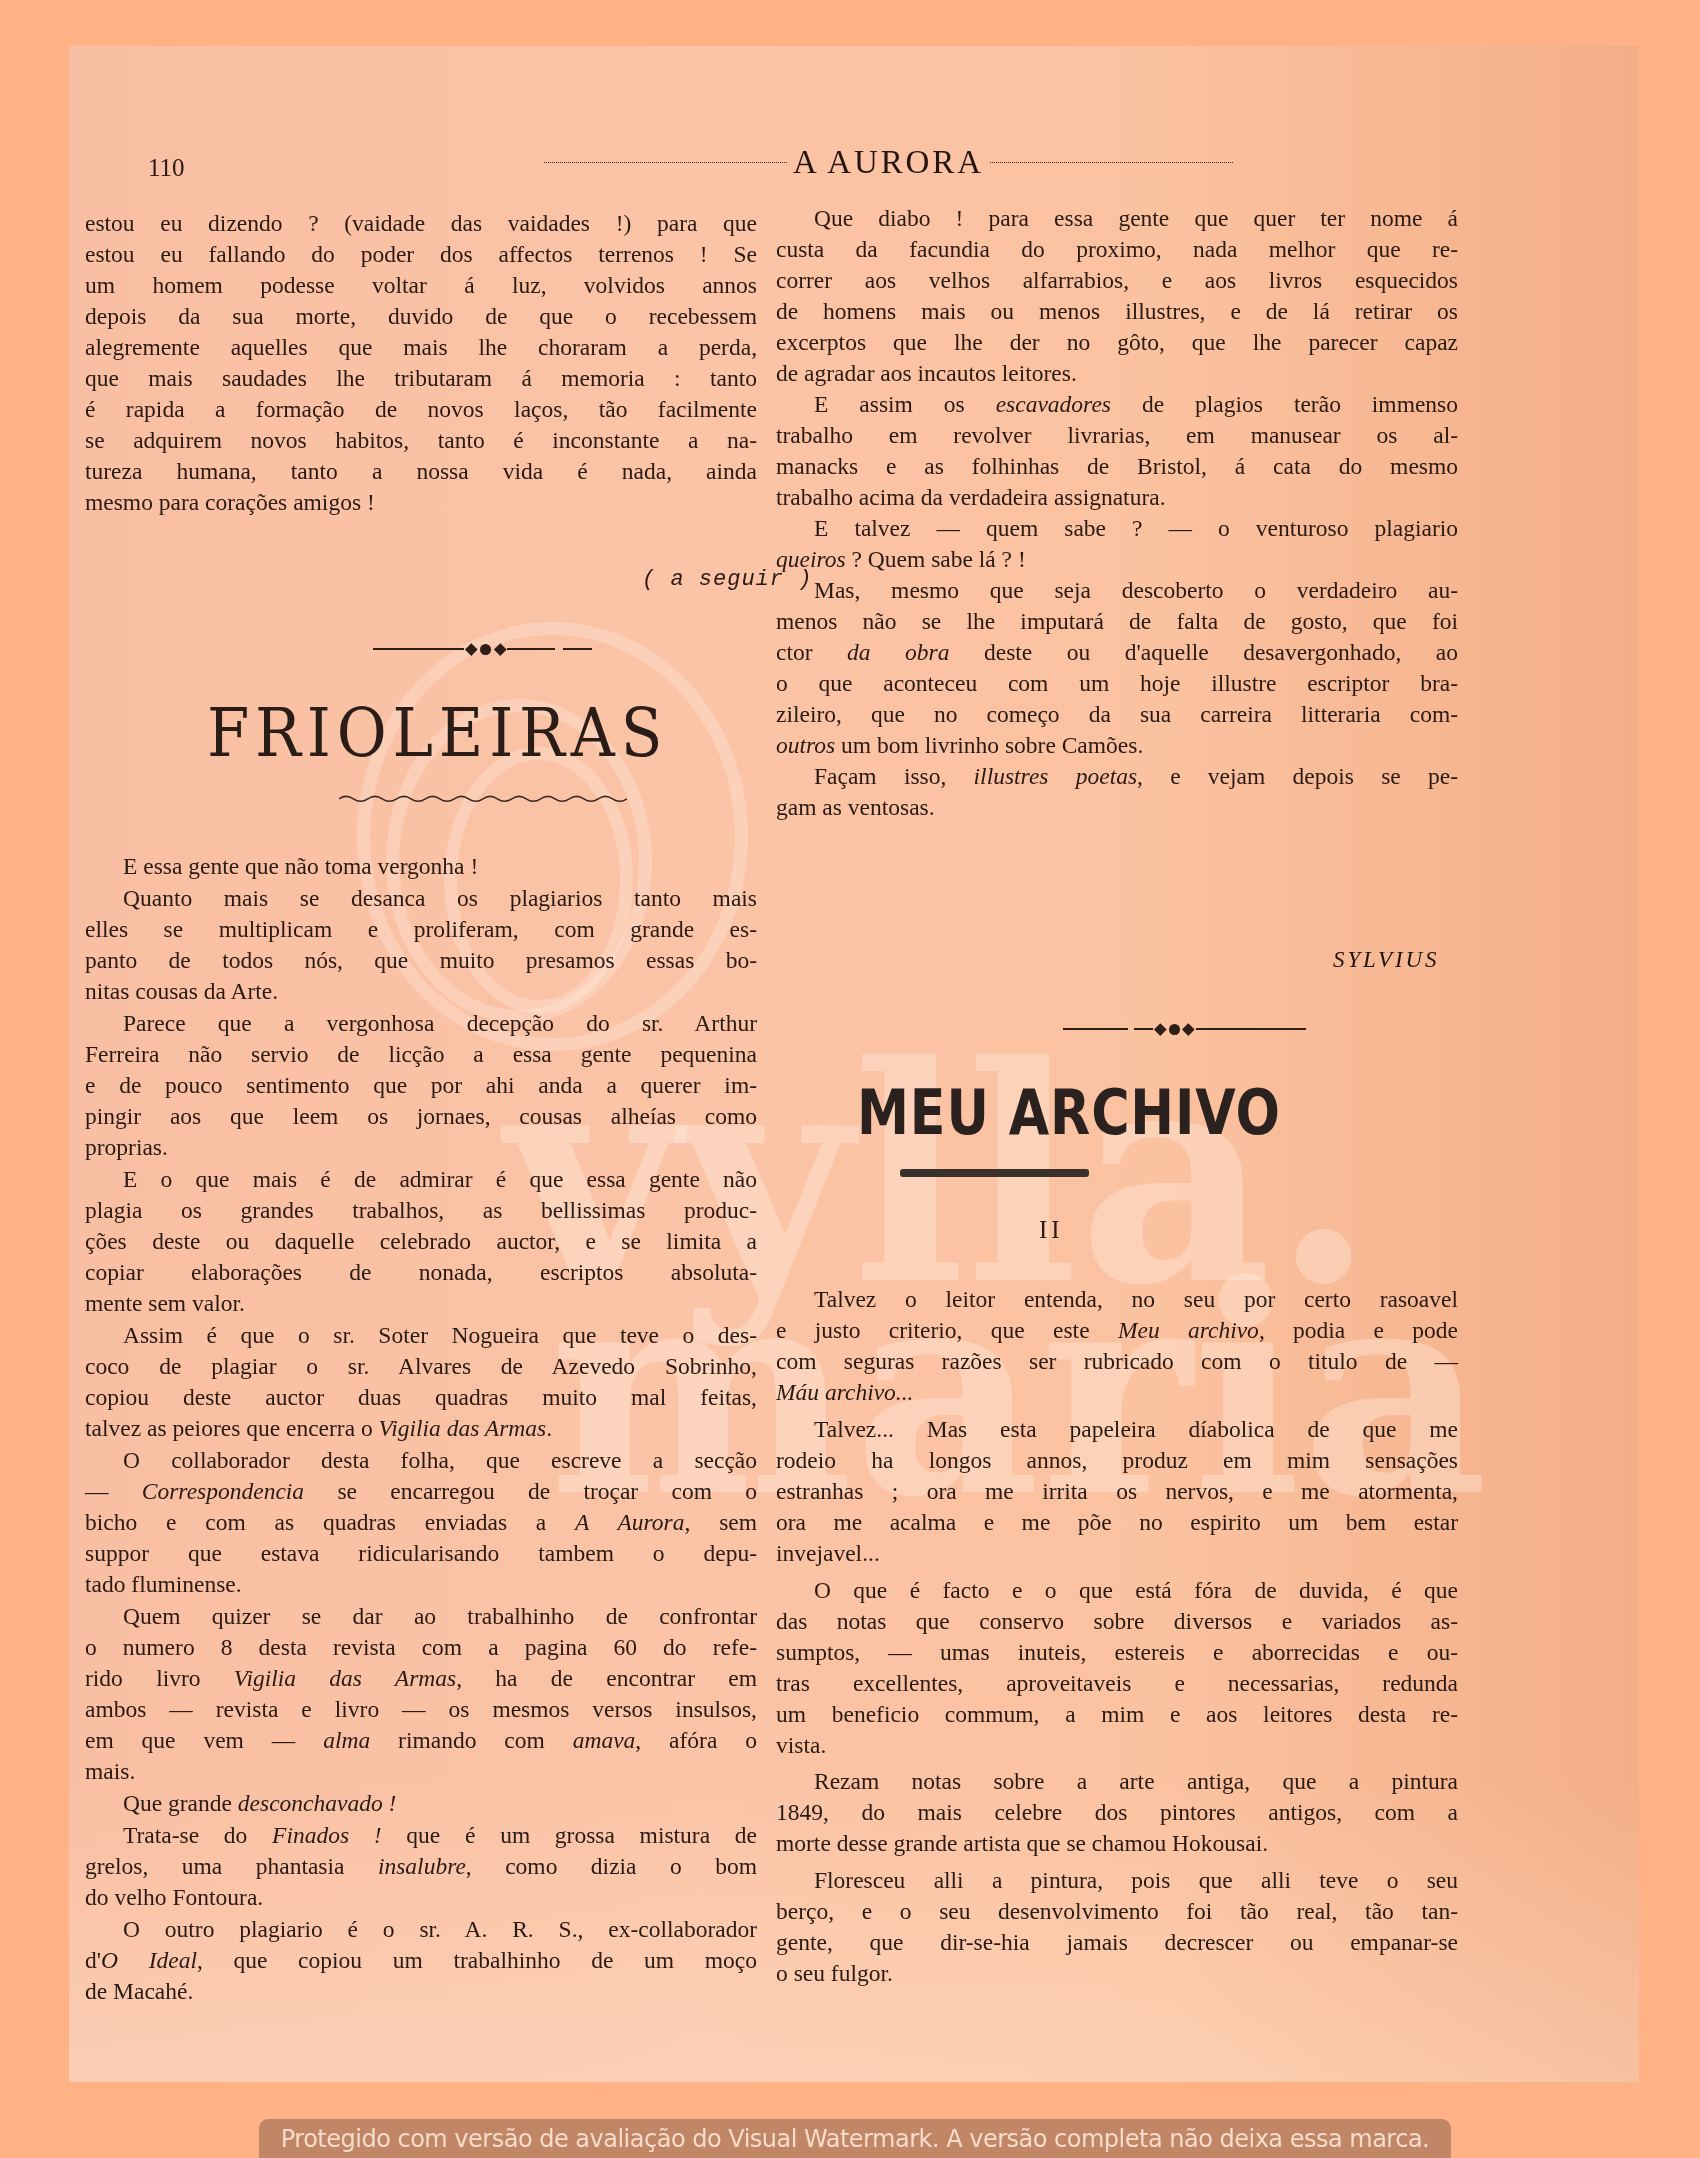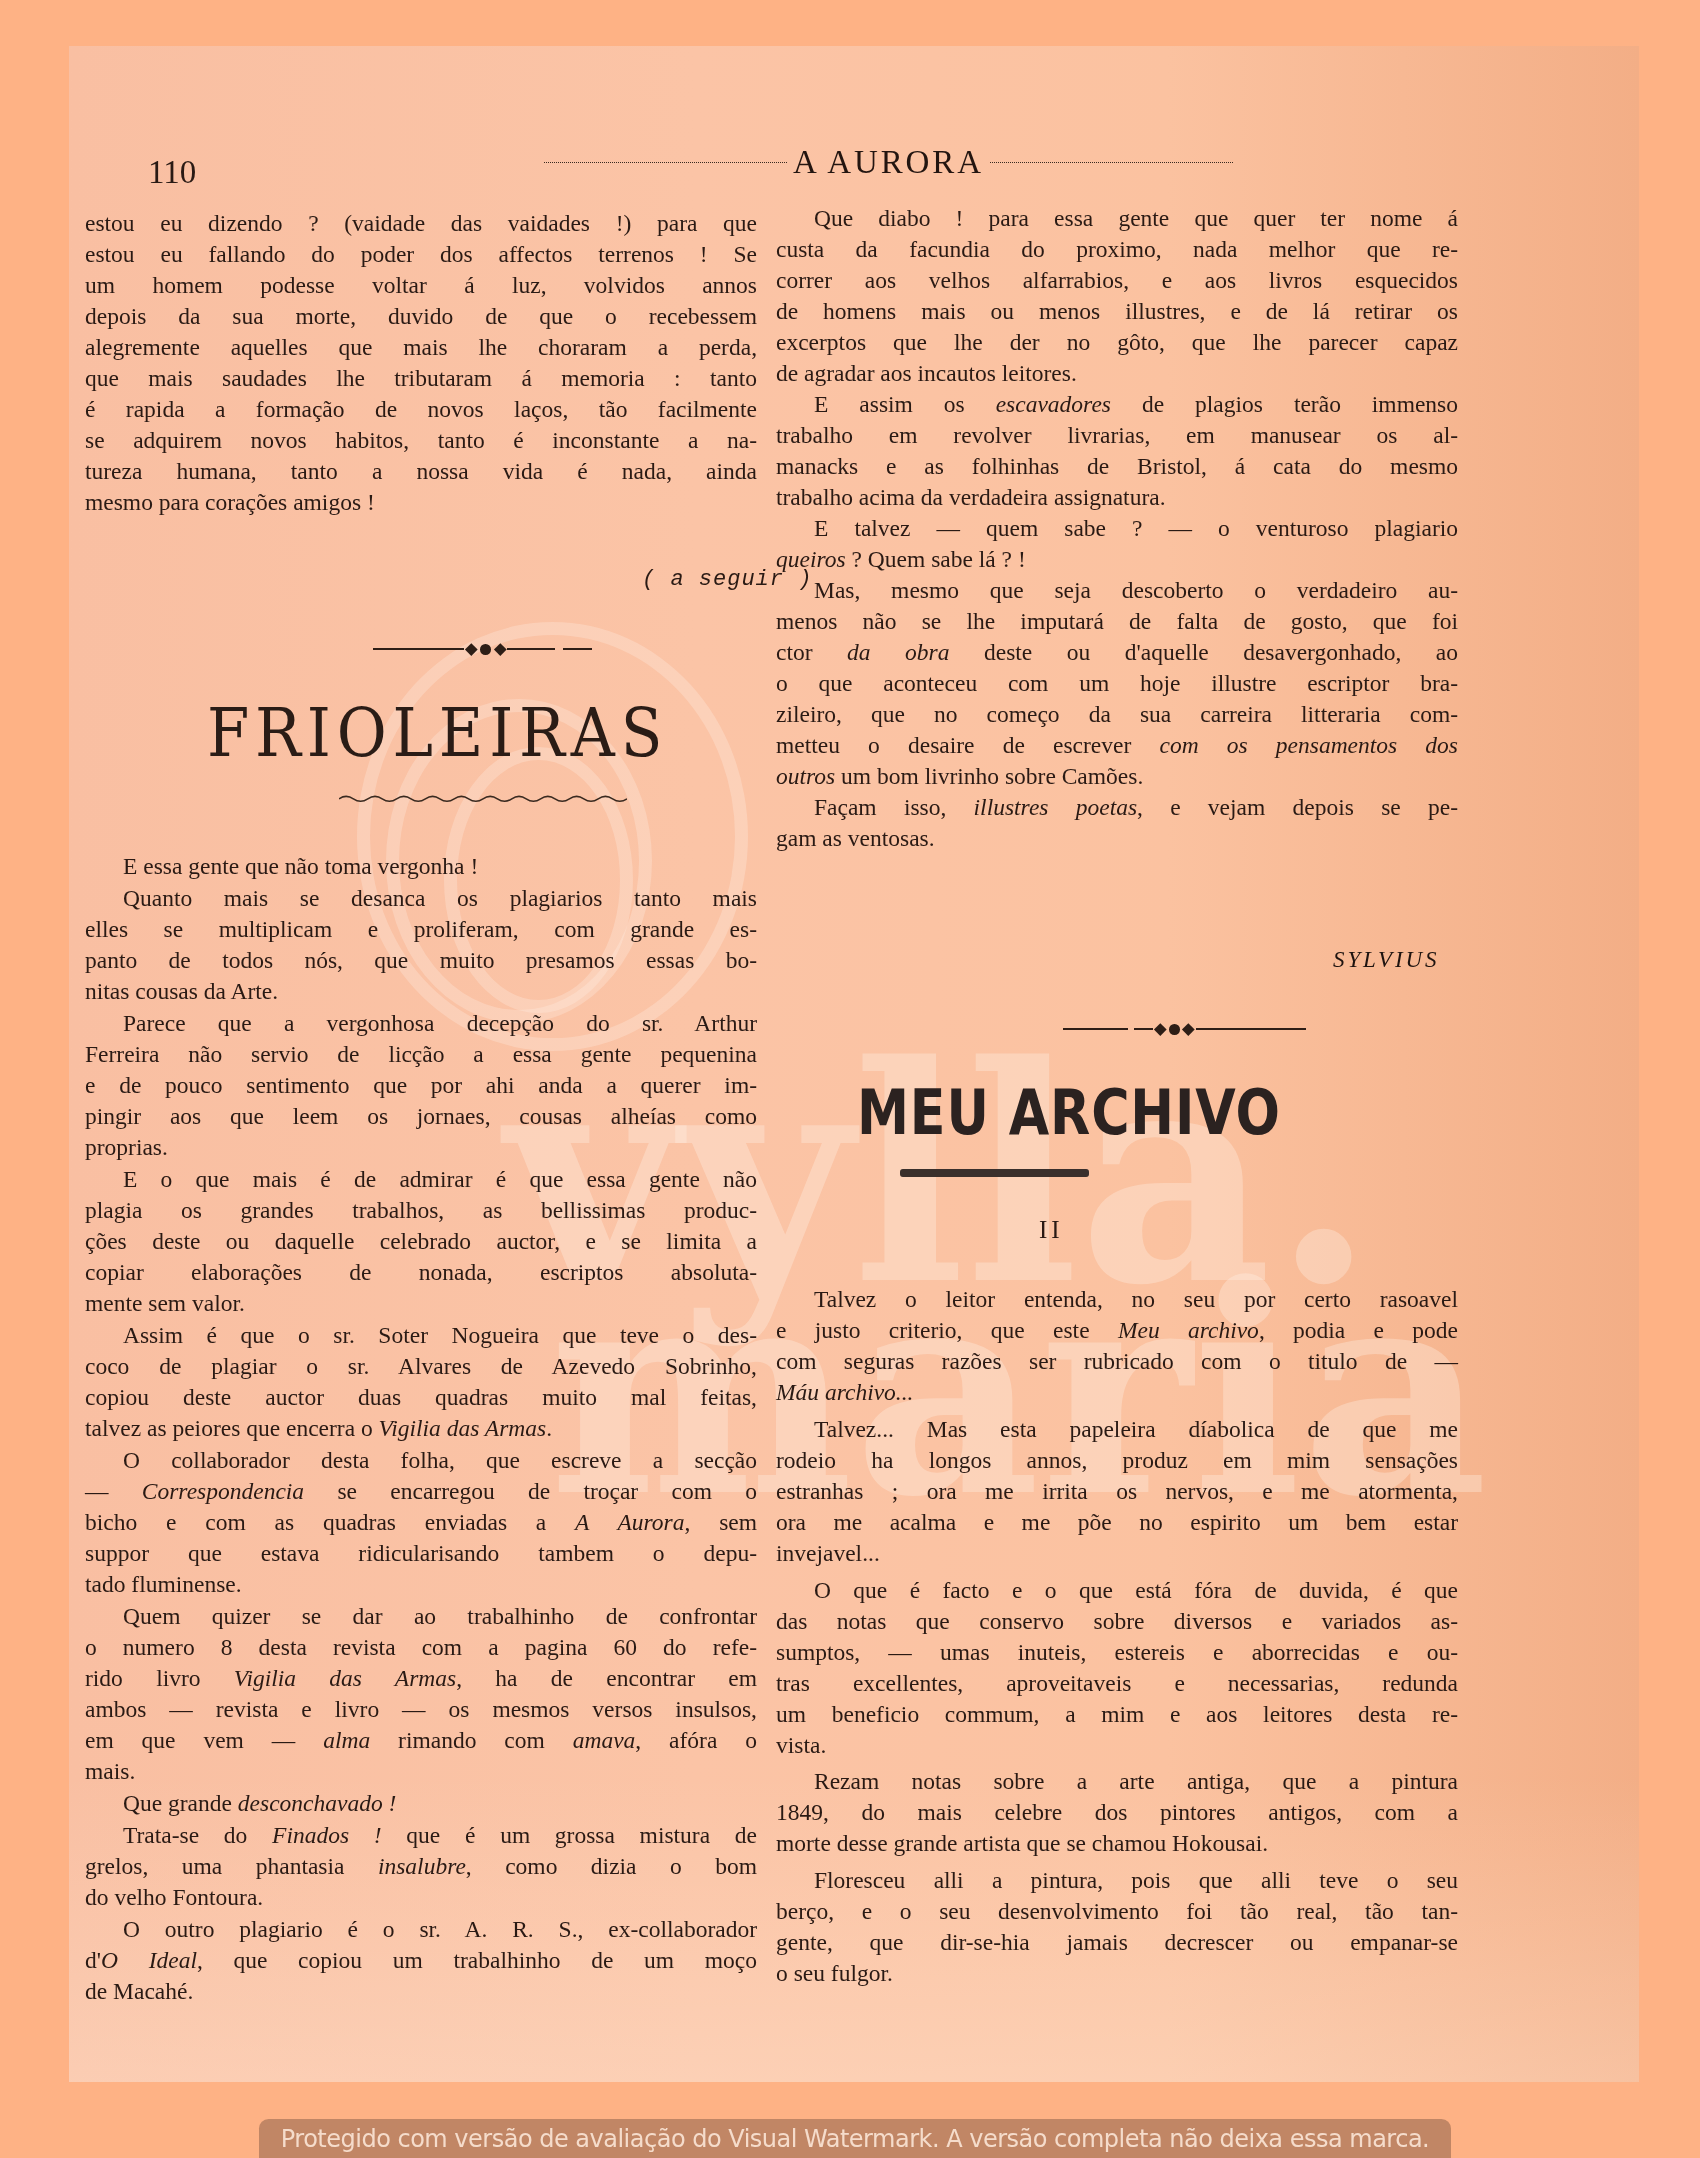--- a/index.html
+++ b/index.html
@@ -30,21 +30,21 @@
     position: absolute; z-index: 2; color: #2a1a14;
     font-family: "Liberation Serif", "DejaVu Serif", serif;
     font-size: 23.5px; line-height: 31px;
   }
   .col-left { left: 85px; top: 208px; width: 672px; }
   .col-right { left: 776px; top: 203px; width: 682px; }
   .line { display: block; text-align: justify; text-align-last: justify; white-space: nowrap; }
   .line.last { text-align-last: left; }
   .line.ind { padding-left: 38px; }
   i, em { font-style: italic; }
-  .pagenum { position: absolute; left: 148px; top: 154px; font-size: 33px; z-index: 2; color: #2a1a14; font-family: "Liberation Serif", serif; }
+  .pagenum { position: absolute; left: 148px; top: 154px; font-size: 25px; z-index: 2; color: #2a1a14; font-family: "Liberation Serif", serif; }
   .header { position: absolute; left: 298px; top: 144px; width: 922px; z-index: 2; display: flex; align-items: center; justify-content: center; }
   .header .rule { flex: 1; height: 0; border-top: 1.9px dotted #3a2a20; margin: 0 5.8px; }
   .header .title { font-size: 33px; letter-spacing: 2.9px; color: #231510; font-family: "Liberation Serif", serif; }
   .ornament { position: absolute; z-index: 2; display: flex; align-items: center; }
   .ornament .ln { height: 1.9px; background: #2e1e16; }
   .ornament .dia { width: 8.6px; height: 8.6px; background: #2e1e16; transform: rotate(45deg); margin: 0 2.9px; }
   .ornament .dot { width: 10.6px; height: 10.6px; background: #2e1e16; border-radius: 50%; margin: 0 1.9px; }
   .frio-title { position: absolute; left: 207px; top: 697px; z-index: 2; font-size: 61px; letter-spacing: 5.8px; color: #2a1c16; font-family: "DejaVu Serif", serif; font-weight: normal; transform: scaleY(1.1); }
   .wavy { position: absolute; left: 339px; top: 794px; width: 288px; height: 9.6px; z-index: 2; }
   .seguir { position: absolute; left: 642px; top: 567px; z-index: 2; font-style: italic; font-size: 22px; letter-spacing: 1px; font-family: Liberation Mono, monospace; color: #2a1a14; }
@@ -187,21 +187,20 @@
     <div>
       <span class="line ind">E talvez — quem sabe ? — o venturoso plagiario</span>
       <span class="line last"><i>queiros</i> ? Quem sabe lá ? !</span>
     </div>
     <div>
       <span class="line ind">Mas, mesmo que seja descoberto o verdadeiro au-</span>
       <span class="line ">menos não se lhe imputará de falta de gosto, que foi</span>
       <span class="line ">ctor <i>da obra</i> deste ou d'aquelle desavergonhado, ao</span>
       <span class="line ">o que aconteceu com um hoje illustre escriptor bra-</span>
       <span class="line ">zileiro, que no começo da sua carreira litteraria com-</span>
-      <span class="line ">metteu o desaire de escrever <i>com os pensamentos dos</i></span>
       <span class="line last"><i>outros</i> um bom livrinho sobre Camões.</span>
     </div>
     <div>
       <span class="line ind">Façam isso, <i>illustres poetas</i>, e vejam depois se pe-</span>
       <span class="line last">gam as ventosas.</span>
     </div>
   </div>
 <div class="sylvius">SYLVIUS</div>
 
 <div class="ornament" style="left:1063px;top:1024px;">

